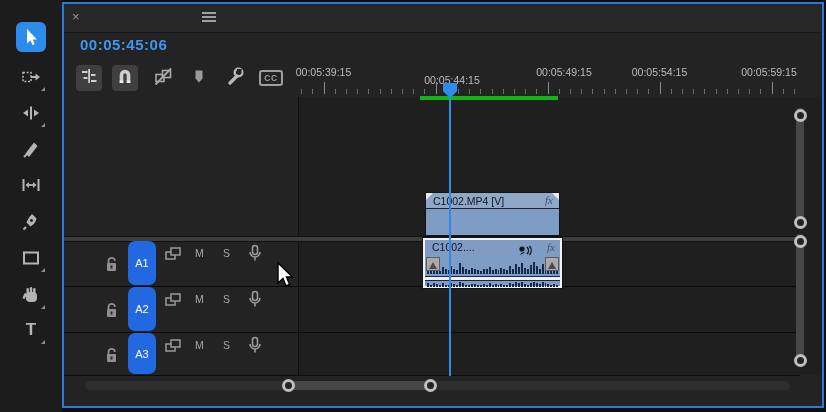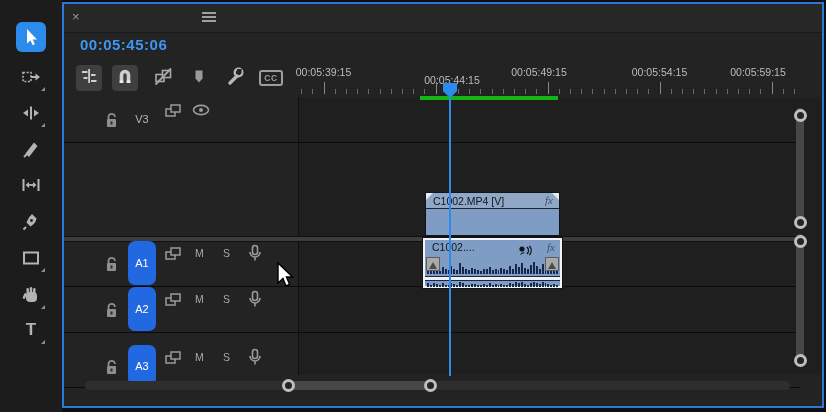--- a/index.html
+++ b/index.html
@@ -232,23 +232,23 @@
       </svg>
     </span>
   </div>
   <div class="tbtn" style="left:194px;">
     <span class="cc-box">CC</span>
   </div>
 
   <div id="ruler" class="abs">
     <span class="rlabel" style="left:-6.5px;">00:05:39:15</span>
     <span class="rlabel" style="left:122px;margin-top:8px;">00:05:44:15</span>
-    <span class="rlabel" style="left:209px;">00:05:49:15</span>
+    <span class="rlabel" style="left:234px;">00:05:49:15</span>
     <span class="rlabel" style="left:329.5px;">00:05:54:15</span>
-    <span class="rlabel" style="left:428px;">00:05:59:15</span>
+    <span class="rlabel" style="left:439px;">00:05:59:15</span>
     <div id="ticks">
         <div class="tick" style="left: 6.1px; height: 5px;"></div>
         <div class="tick" style="left: 17.3px; height: 5px;"></div>
         <div class="tick" style="left: 28.5px; height: 12px; background: rgb(138, 138, 138);"></div>
         <div class="tick" style="left: 39.7px; height: 5px;"></div>
         <div class="tick" style="left: 50.9px; height: 5px;"></div>
         <div class="tick" style="left: 62.1px; height: 5px;"></div>
         <div class="tick" style="left: 73.3px; height: 5px;"></div>
         <div class="tick" style="left: 84.5px; height: 5px;"></div>
         <div class="tick" style="left: 95.7px; height: 5px;"></div>
@@ -288,42 +288,20 @@
         <div class="tick" style="left: 476.5px; height: 12px; background: rgb(138, 138, 138);"></div>
         <div class="tick" style="left: 487.7px; height: 5px;"></div>
         <div class="tick" style="left: 498.9px; height: 5px;"></div>
       </div>
   </div>
 
   <div id="hdr-bg" class="abs"></div>
   <div id="content-bg" class="abs"></div>
   <div id="hdr-divider" class="abs"></div>
 
-  <div class="trow" style="top:93px;height:45px;">
-    <span class="lockw" style="top:14px;">
-      <svg width="17" height="18">
-          <rect x="3" y="8" width="9" height="8" rx="1" fill="#8f8f8f"></rect>
-          <path d="M4.5,8 V6 a3.2,3.2 0 0 1 6.4,0" fill="none" stroke="#8f8f8f" stroke-width="1.8"></path>
-          <rect x="6.5" y="10.5" width="2" height="3" fill="#2a2a2a"></rect>
-        </svg>
-    </span>
-    <span class="tname" style="top:16px;">V3</span>
-    <span class="ticon" style="left:100px;top:6px;">
-      <svg width="18" height="15" fill="none" stroke="#9a9a9a" stroke-width="1.5">
-          <rect x="2" y="6" width="9" height="7"></rect>
-          <rect x="7" y="2" width="9" height="7" fill="#232323"></rect>
-        </svg>
-    </span>
-    <span class="ticon" style="left:128px;top:6px;">
-      <svg width="18" height="14">
-          <ellipse cx="9" cy="7" rx="7.5" ry="4.6" fill="none" stroke="#9a9a9a" stroke-width="1.6"></ellipse>
-          <circle cx="9" cy="7" r="2" fill="#9a9a9a"></circle>
-        </svg>
-    </span>
-  </div>
 
   <div id="va-divider" class="abs"></div>
 
   <div class="trow" style="top:236px;height:46px;">
     <span class="lockw" style="top:15px;">
       <svg width="17" height="18">
           <rect x="3" y="8" width="9" height="8" rx="1" fill="#8f8f8f"></rect>
           <path d="M4.5,8 V6 a3.2,3.2 0 0 1 6.4,0" fill="none" stroke="#8f8f8f" stroke-width="1.8"></path>
           <rect x="6.5" y="10.5" width="2" height="3" fill="#2a2a2a"></rect>
         </svg>
@@ -363,21 +341,21 @@
     <span class="msbtn" style="left:131px;top:7px;">M</span>
     <span class="msbtn" style="left:159px;top:7px;">S</span>
     <span class="ticon" style="left:184px;top:4px;">
       <svg width="14" height="18">
           <rect x="4.5" y="1.5" width="5" height="9" rx="2.5" fill="none" stroke="#9a9a9a" stroke-width="1.6"></rect>
           <path d="M2,8 a5,5 0 0 0 10,0" fill="none" stroke="#9a9a9a" stroke-width="1.6"></path>
           <line x1="7" y1="13" x2="7" y2="16.5" stroke="#9a9a9a" stroke-width="1.6"></line>
         </svg>
     </span>
   </div>
-  <div class="trow" style="top:340px;height:43px;">
+  <div class="trow" style="top:328px;height:43px;">
     <span class="lockw" style="top:14px;">
       <svg width="17" height="18">
           <rect x="3" y="8" width="9" height="8" rx="1" fill="#8f8f8f"></rect>
           <path d="M4.5,8 V6 a3.2,3.2 0 0 1 6.4,0" fill="none" stroke="#8f8f8f" stroke-width="1.8"></path>
           <rect x="6.5" y="10.5" width="2" height="3" fill="#2a2a2a"></rect>
         </svg>
     </span>
     <span class="badge" style="top:1px;height:41px;">A3</span>
     <span class="ticon" style="left:100px;top:6px;">
       <svg width="18" height="15" fill="none" stroke="#9a9a9a" stroke-width="1.5">

